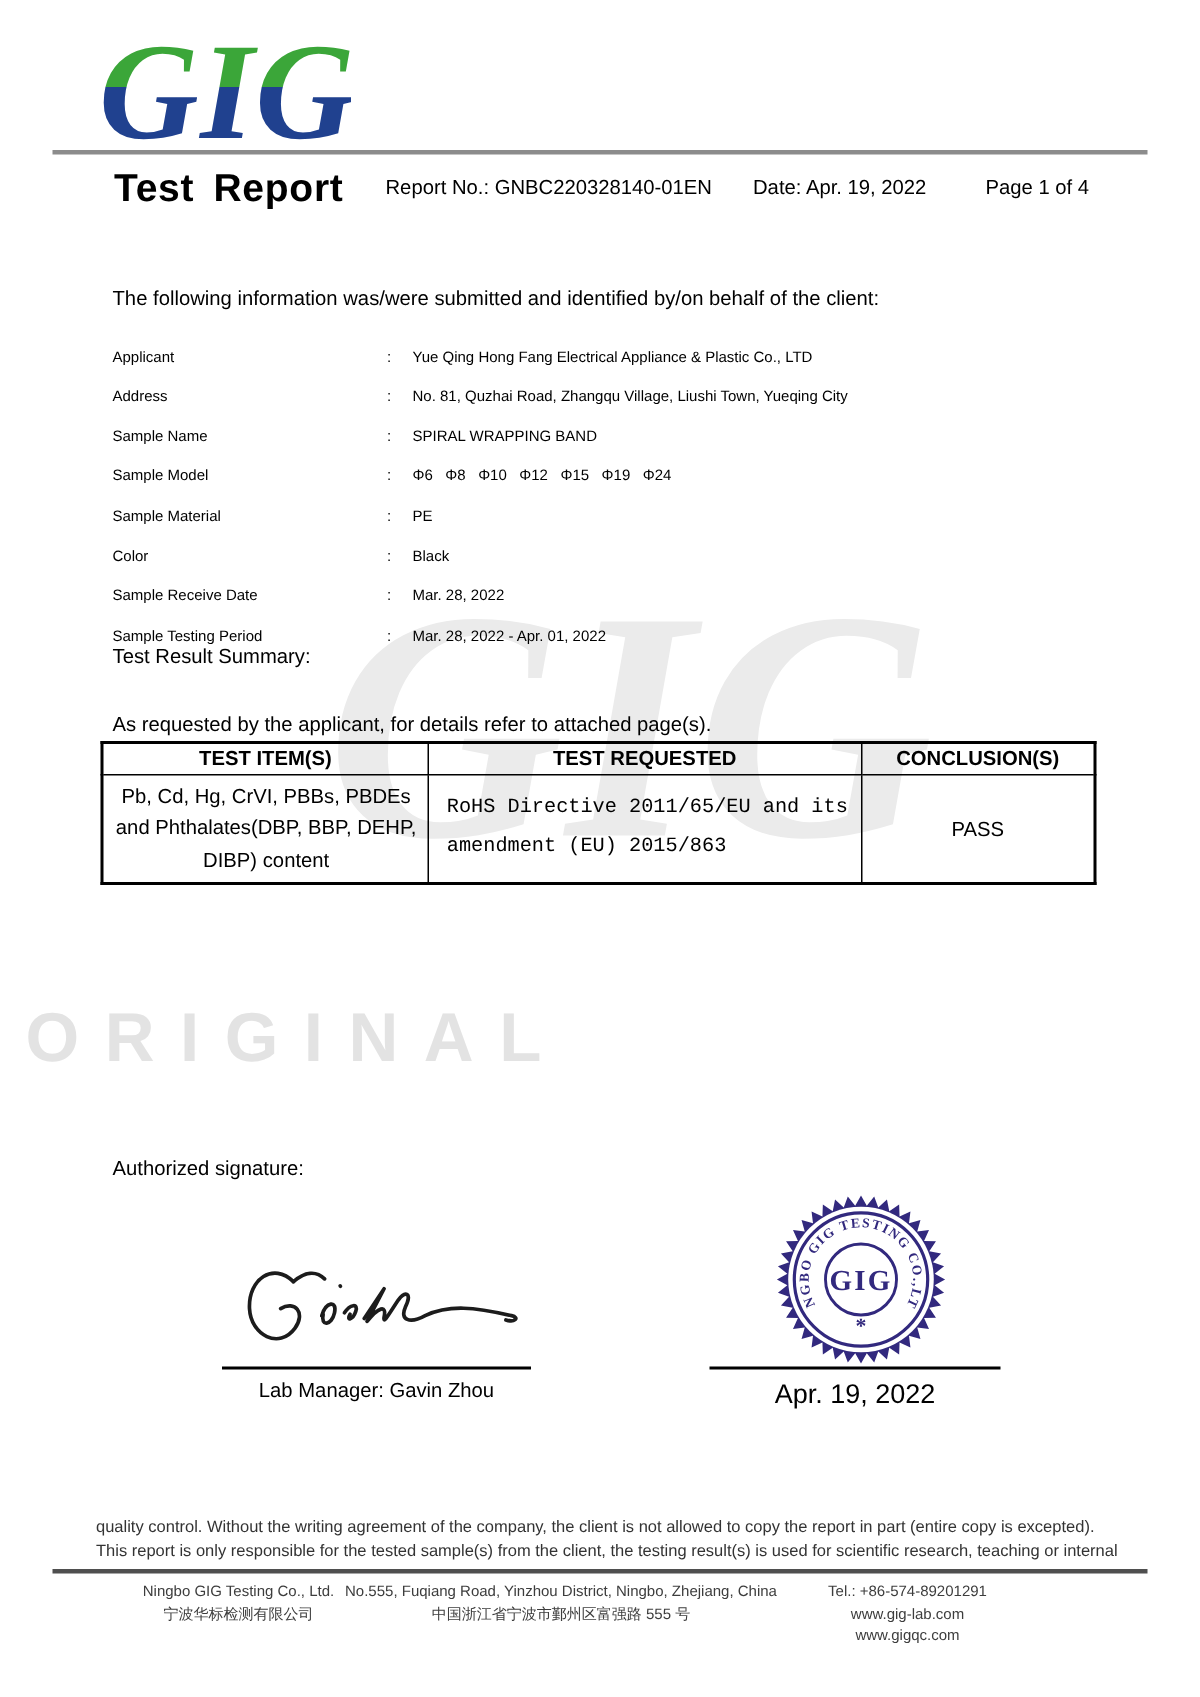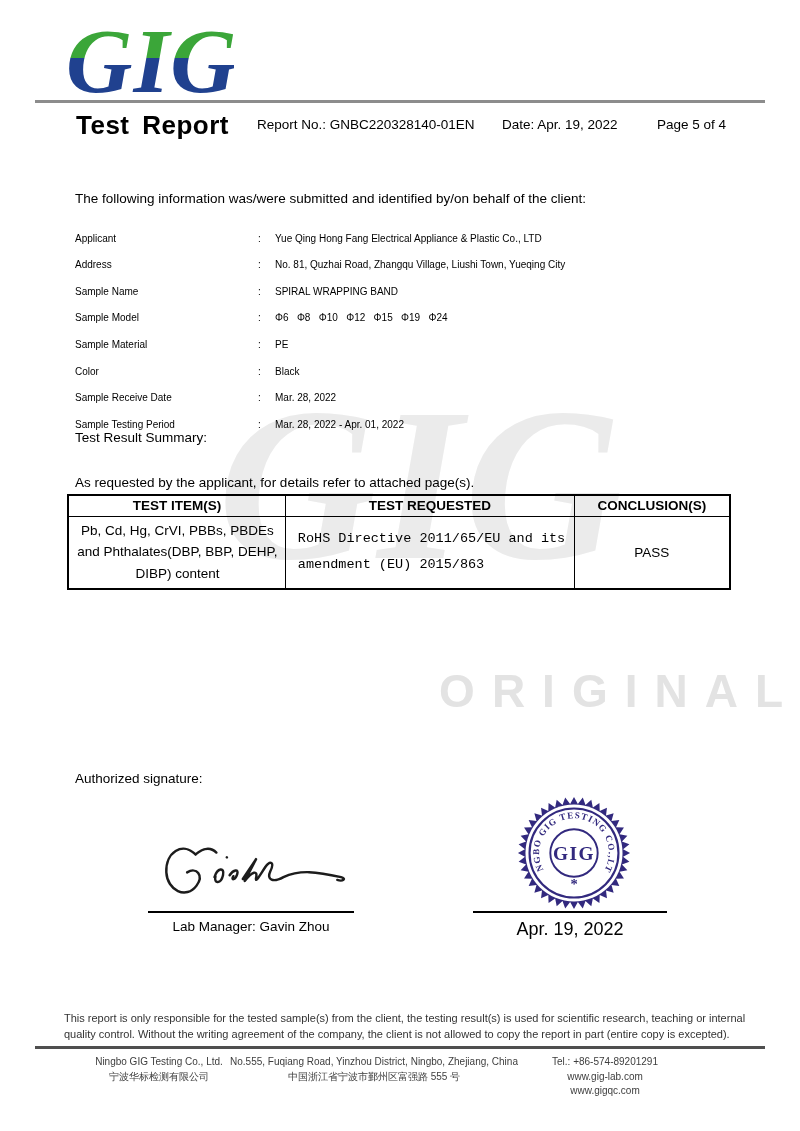--- a/index.html
+++ b/index.html
@@ -10,21 +10,21 @@
   }
   
   .wm-gig {
     position:absolute; left:218px; top:376px; z-index:0;
     font-family:"Liberation Serif", serif; font-style:italic; font-weight:bold;
     font-size:218px; line-height:1; color:#ebebeb; letter-spacing:2px;
     user-select:none;
   }
   .wm-original {
     position:absolute; left:0; top:664px; width:100%; z-index:0;
-    text-align:right; font-weight:bold; font-size:46px;
+    text-align:left; font-weight:bold; font-size:46px;
     letter-spacing:17px; padding-left:17px; color:#e3e3e3; user-select:none;
   }
   
   .logo { position:absolute; left:64px; top:22px; z-index:1; }
   .top-rule { position:absolute; left:35px; top:100px; width:730px; height:3px; background:#8c8c8c; z-index:1; }
   .hdr-title { position:absolute; left:76px; top:110px; font-size:26px; font-weight:bold; letter-spacing:0.5px; word-spacing:5px; z-index:1; }
   .hdr-report-no { position:absolute; left:257px; top:117px; font-size:13.5px; z-index:1; }
   .hdr-date { position:absolute; left:502px; top:117px; font-size:13.5px; z-index:1; }
   .hdr-page { position:absolute; left:657px; top:117px; font-size:13.5px; z-index:1; }
   
@@ -87,21 +87,21 @@
       </defs>
       <text x="2" y="70" font-family="Liberation Serif, serif" font-style="italic" font-weight="bold" font-size="92" letter-spacing="1" fill="url(#logoGrad)">GIG</text>
     </svg>
   </div>
 
   <div class="top-rule"></div>
 
   <div class="hdr-title">Test Report</div>
   <div class="hdr-report-no">Report No.: GNBC220328140-01EN</div>
   <div class="hdr-date">Date: Apr. 19, 2022</div>
-  <div class="hdr-page">Page 5 of 4</div>
+  <div class="hdr-page">Page 1 of 4</div>
 
   <div class="intro">The following information was/were submitted and identified by/on behalf of the client:</div>
 
   <div class="fields">
     <div class="frow">
       <span class="flabel">Applicant</span>
       <span class="fcolon">:</span>
       <span class="fvalue">Yue Qing Hong Fang Electrical Appliance &amp; Plastic Co., LTD</span>
     </div>
     <div class="frow">
@@ -190,22 +190,22 @@
     <text font-family="Liberation Serif, serif" font-weight="bold" font-size="9.4" letter-spacing="1.1" fill="#32297e">
       <textPath href="#stampArc" startOffset="50%" text-anchor="middle">NINGBO GIG TESTING CO.,LTD.</textPath>
     </text>
     <text x="60" y="67.5" text-anchor="middle" font-family="Liberation Serif, serif" font-weight="bold" font-size="20" letter-spacing="1.5" fill="#32297e">GIG</text>
     <text x="60" y="97" text-anchor="middle" font-family="Liberation Serif, serif" font-weight="bold" font-size="15" fill="#32297e">*</text>
   </svg>
   <div class="sig-line-right"></div>
   <div class="sig-caption-right">Apr. 19, 2022</div>
 
   <div class="disclaimer">
+    <span>quality control. Without the writing agreement of the company, the client is not allowed to copy the report in part (entire copy is excepted).</span>
     <span>This report is only responsible for the tested sample(s) from the client,  the testing result(s) is used for scientific research, teaching or internal</span>
-    <span>quality control. Without the writing agreement of the company, the client is not allowed to copy the report in part (entire copy is excepted).</span>
   </div>
   <div class="bottom-rule"></div>
 
   <div class="foot-col foot-company">
     <span>Ningbo GIG Testing Co., Ltd.</span>
     <span>宁波华标检测有限公司</span>
   </div>
   <div class="foot-col foot-address">
     <span>No.555, Fuqiang Road, Yinzhou District, Ningbo, Zhejiang, China</span>
     <span>中国浙江省宁波市鄞州区富强路 555 号</span>

